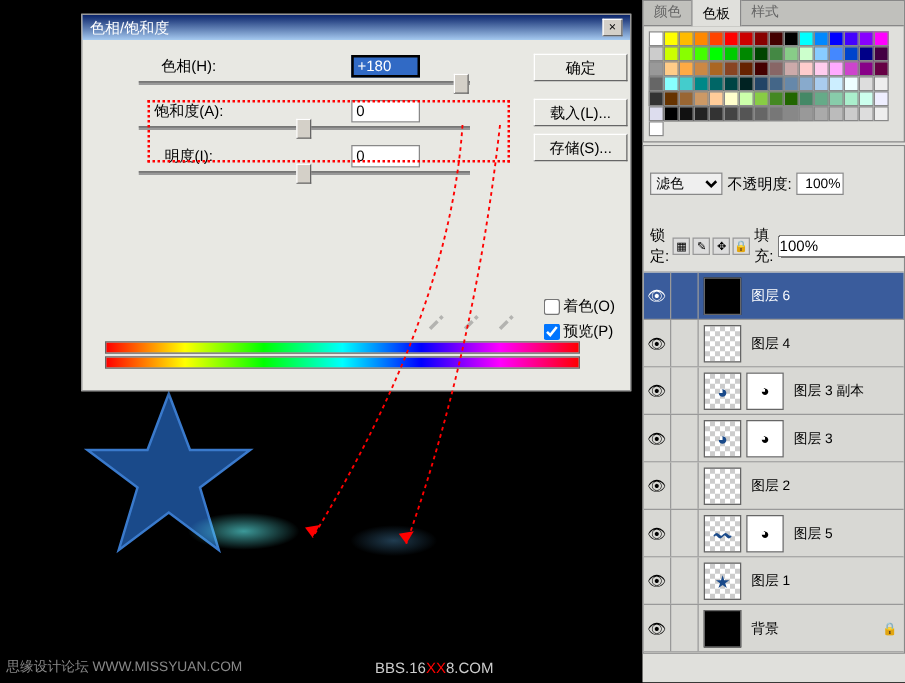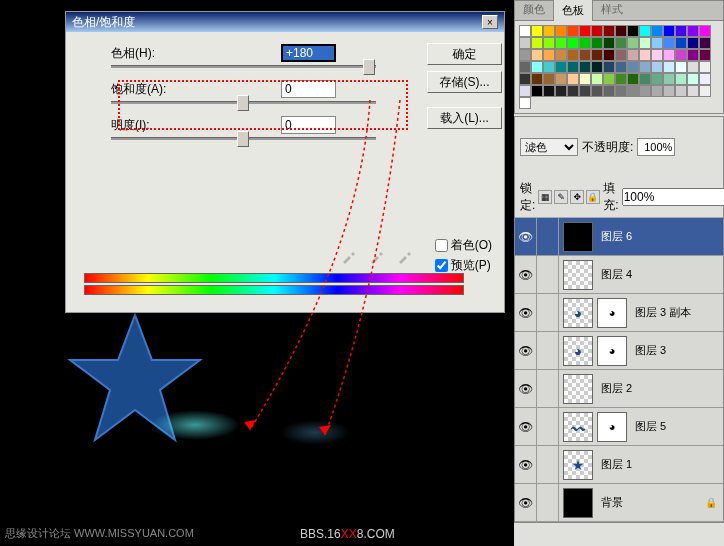--- a/index.html
+++ b/index.html
@@ -19,21 +19,21 @@
 .dialog-title { background: linear-gradient(#0a246a, #a6caf0); color: #fff; padding: 3px 6px; display: flex; justify-content: space-between; align-items: center; height: 20px; }
 .dialog-close { width: 16px; height: 14px; background: #d4d0c8; border: 1px solid #fff; border-right-color: #666; border-bottom-color: #666; display: flex; align-items: center; justify-content: center; font-family: Arial; font-size: 10px; cursor: pointer; color: #000; }
 .dialog-body { padding: 12px 15px; position: relative; height: 280px; }
 
 .edit-row { display: flex; align-items: center; margin-bottom: 12px; }
 .edit-label { margin-right: 4px; }
 .edit-select { width: 110px; height: 20px; border: 1px solid #888; background: #fff; padding-left: 4px; }
 
 .slider-group { margin-left: 30px; margin-bottom: 8px; }
 .slider-row { display: flex; align-items: center; margin-bottom: 3px; }
-.slider-label { width: 80px; text-align: left; margin-right: 90px; }
+.slider-label { width: 80px; text-align: center; margin-right: 90px; }
 .slider-value { width: 55px; height: 18px; border: 1px solid #888; padding: 1px 3px; background: #fff; }
 .slider-value.hl { background: #316ac5; color: #fff; border: 2px solid #000; }
 .slider-track { width: 265px; height: 3px; background: #999; margin-left: 0px; position: relative; margin-bottom: 12px; border-top: 1px solid #666; }
 .slider-thumb { position: absolute; top: -7px; width: 12px; height: 16px; background: #d4d0c8; border: 1px solid #fff; border-right-color: #666; border-bottom-color: #666; }
 
 .red-box { position: absolute; left: 52px; top: 48px; width: 290px; height: 50px; border: 2px dotted #f00; pointer-events: none; }
 
 .pipettes { position: absolute; left: 275px; top: 216px; display: flex; gap: 12px; }
 .pipette { width: 16px; height: 16px; opacity: 0.4; }
 
@@ -150,22 +150,22 @@
 
     <div class="gradient-bar">
       <div class="grad"></div>
       <div class="grad"></div>
     </div>
   </div>
 </div>
 
 <div class="dlg-btns" style="left:427px; top:43px; position:absolute;">
   <button class="dlg-btn">确定</button>
+  <button class="dlg-btn" style="margin-top:8px">载入(L)...</button>
   <button class="dlg-btn">存储(S)...</button>
-  <button class="dlg-btn" style="margin-top:8px">载入(L)...</button>
 </div>
 
 <svg style="position:absolute; left:0; top:0; width:510px; height:546px; pointer-events:none">
   <path d="M 370 100 Q 360 250 250 430" stroke="#f00" stroke-width="1.5" stroke-dasharray="3,3" fill="none"></path>
   <polygon points="250,430 256,420 244,422" fill="#f00"></polygon>
   <path d="M 400 100 Q 380 280 325 435" stroke="#f00" stroke-width="1.5" stroke-dasharray="3,3" fill="none"></path>
   <polygon points="325,435 331,425 319,427" fill="#f00"></polygon>
 </svg>
 
 <div class="right-panels">

